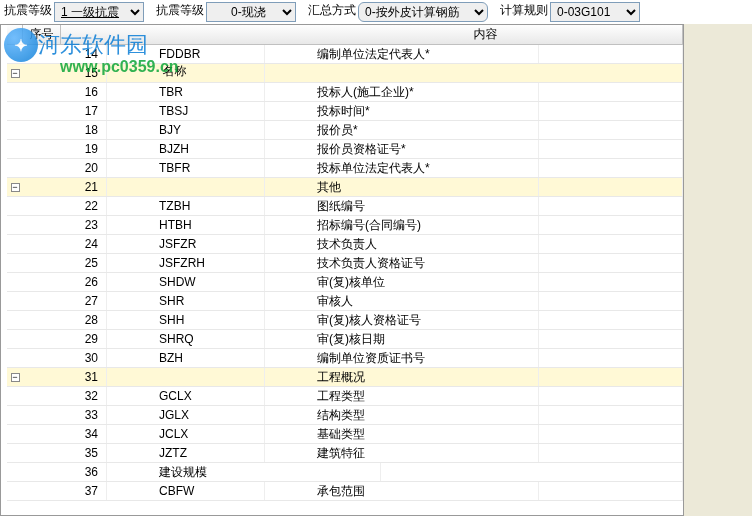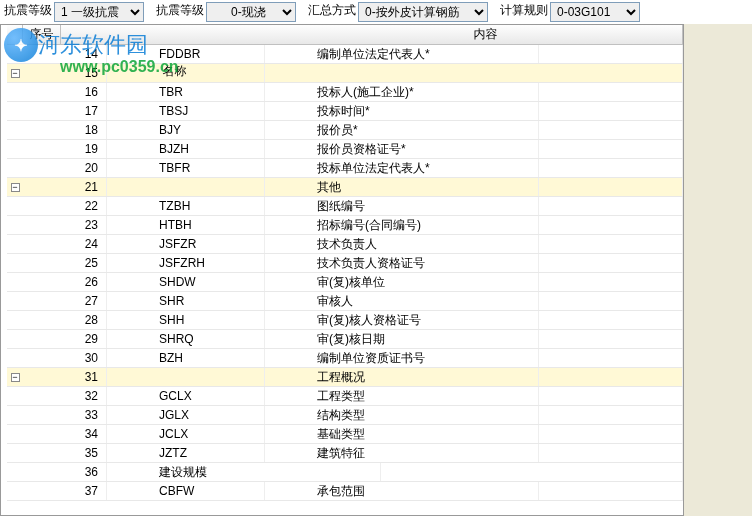--- a/index.html
+++ b/index.html
@@ -1,23 +1,23 @@
 <!DOCTYPE html>
 <html><head>
   <meta charset="utf-8">
   <style>
     * { margin: 0; padding: 0; box-sizing: border-box; }
     body { font-family: "SimSun", "宋体", sans-serif; font-size: 12px; background: #fff; width: 752px; height: 516px; overflow: hidden; position: relative; }
     
     .toolbar { display: flex; height: 24px; padding: 2px 4px; background: #fff; gap: 2px; }
     .toolbar-label { font-size: 12px; white-space: nowrap; }
     .toolbar-select { font-size: 12px; height: 20px; border: 1px solid #7f9db9; padding: 0 2px; }
-    .toolbar-select.w1 { width: 90px; }
+    .toolbar-select.w1 { width: 90px; text-decoration: underline; }
     .toolbar-select.w2 { width: 90px; padding-left: 20px; }
-    .toolbar-select.w3 { width: 130px; }
+    .toolbar-select.w3 { width: 130px; border-radius: 6px; }
     .toolbar-select.w4 { width: 90px; }
     
     .table-container { width: 684px; height: 492px; border: 1px solid #999; overflow: hidden; position: relative; padding-left: 6px; }
     .table-header { display: flex; background: linear-gradient(#fefefe, #e8e8e8); border-bottom: 1px solid #c0c0c0; height: 20px; }
     .th { border-right: 1px solid #c0c0c0; display: flex; align-items: center; justify-content: center; font-size: 12px; }
     .th-expand { width: 16px; }
     .th-seq { width: 38px; }
     .th-code { width: 112px; }
     .th-name { width: 228px; margin-top: 46px; }
     .th-content { flex: 1; }

